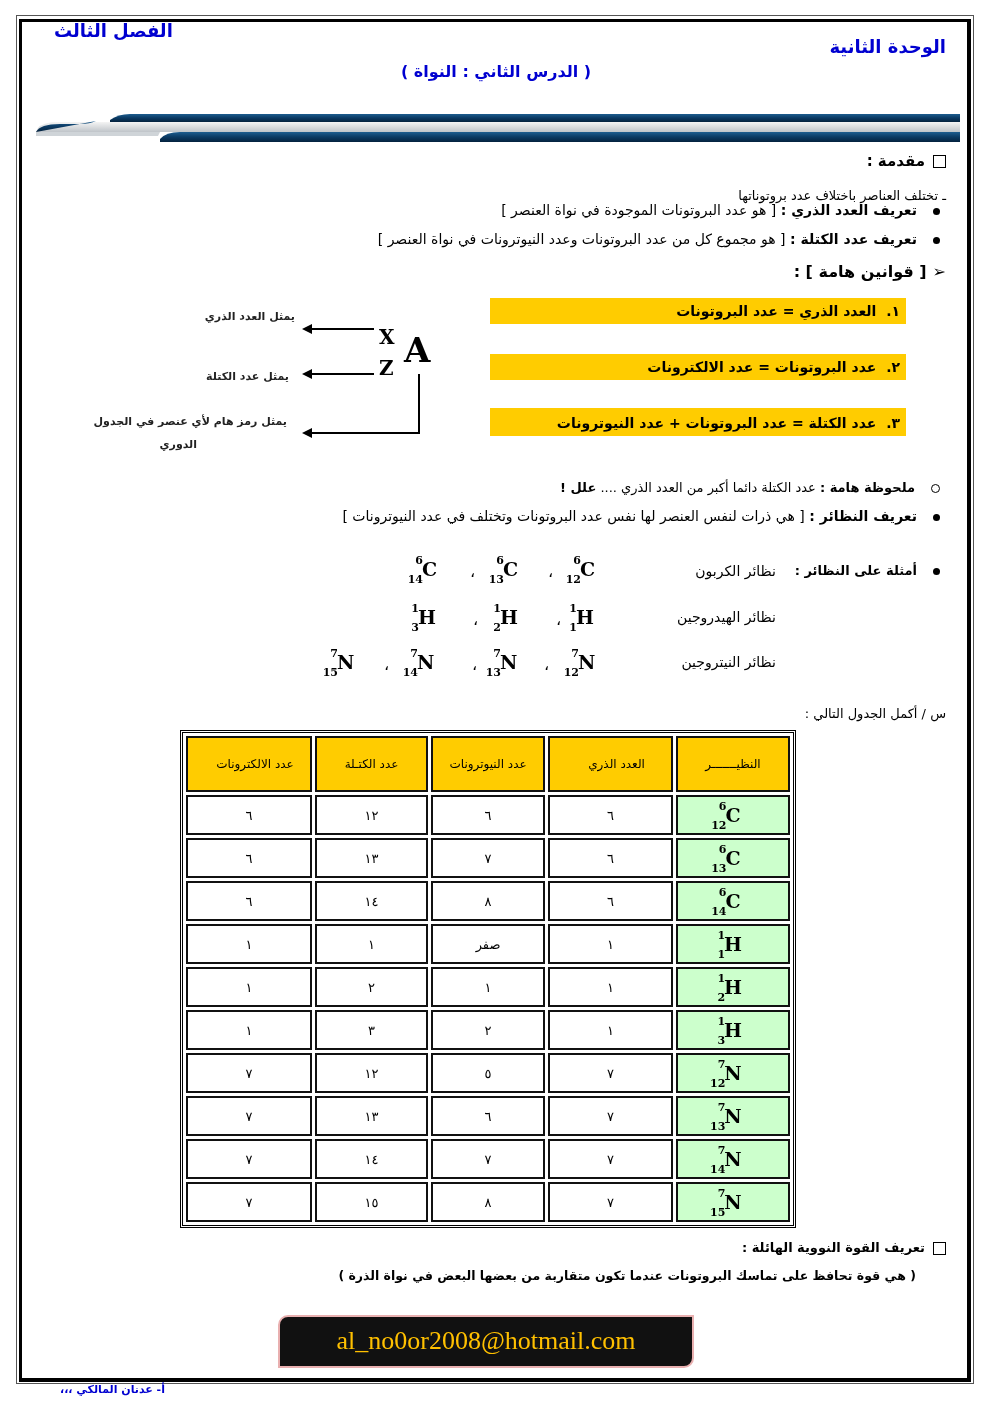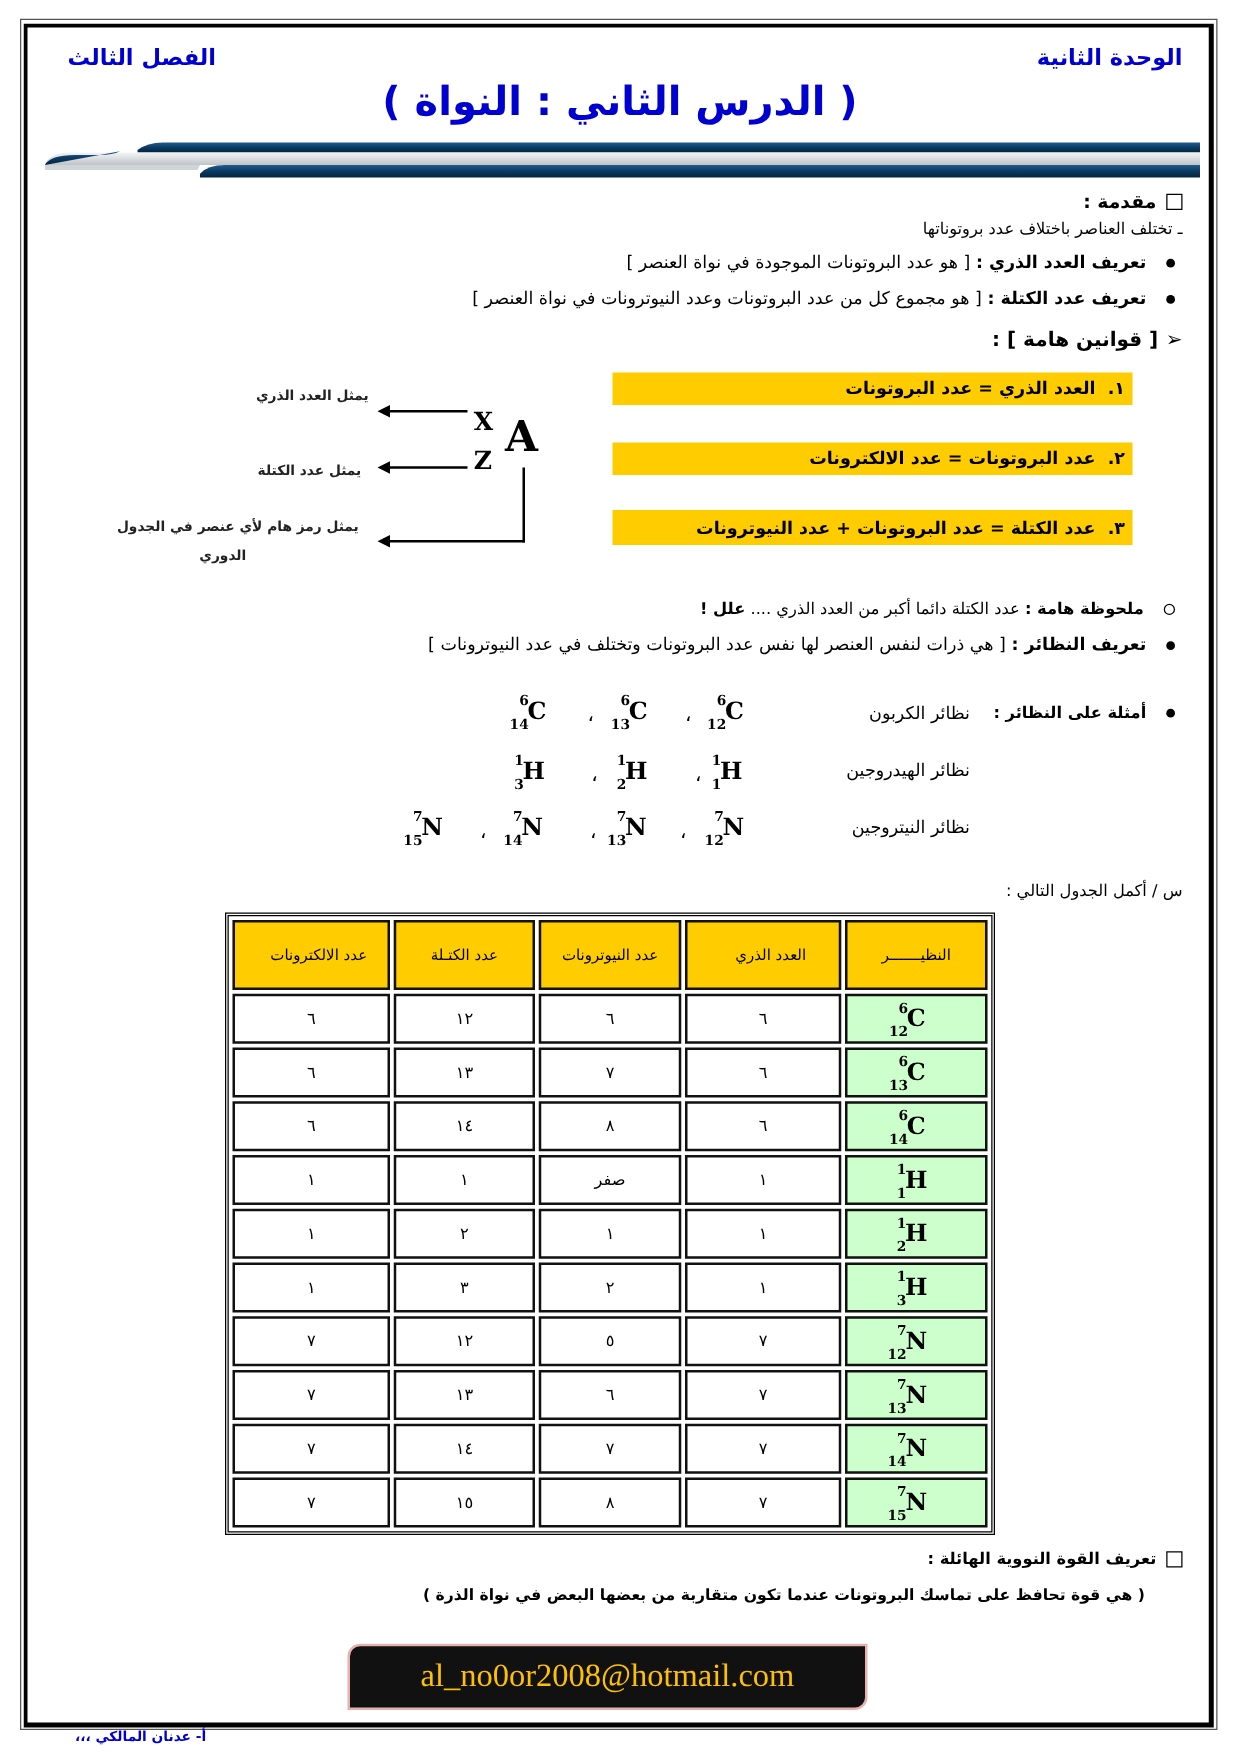--- a/index.html
+++ b/index.html
@@ -4,23 +4,23 @@
 <style>
   html, body { margin: 0; padding: 0; background: #ffffff; }
   body { width: 992px; height: 1403px; position: relative; overflow: hidden;
          font-family: "DejaVu Sans", sans-serif; color: #000; }
   .page-frame { position: absolute; left: 16px; top: 15px; width: 958px; height: 1369px;
                 border: 1px solid #555; box-sizing: border-box; }
   .page-frame-inner { position: absolute; left: 19px; top: 19px; width: 952px; height: 1363px;
                       border-left: 3px solid #000; border-top: 3px solid #000;
                       border-right: 4px solid #000; border-bottom: 4px solid #000; box-sizing: border-box; }
   .hdr-right { position: absolute; right: 46px; top: 36px; color: #0000d0; font-size: 18px; font-weight: bold; direction: rtl; }
-  .hdr-left { position: absolute; left: 54px; top: 36px; color: #0000d0; font-size: 18px; font-weight: bold; direction: rtl; }
+  .hdr-left { position: absolute; left: 54px; top: 20px; color: #0000d0; font-size: 18px; font-weight: bold; direction: rtl; }
   .hdr-title { position: absolute; left: 0; width: 992px; top: 62px; text-align: center; color: #0000d0;
-               font-size: 32px; font-weight: bold; direction: rtl; }
+               font-size: 16px; font-weight: bold; direction: rtl; }
   .banner { position: absolute; left: 30px; top: 112px; width: 930px; height: 32px; }
   .line { position: absolute; right: 46px; direction: rtl; text-align: right; font-size: 14px; white-space: nowrap; }
   .bold { font-weight: bold; }
   .box-glyph { display: inline-block; width: 11px; height: 11px; border: 1.5px solid #000; vertical-align: middle; margin-left: 8px; }
   .bullet { display: inline-block; width: 7px; height: 7px; background: #000; border-radius: 50%; vertical-align: middle; margin-left: 16px; margin-right: 6px; }
   .ring { display: inline-block; width: 7px; height: 7px; border: 1px solid #000; border-radius: 50%; vertical-align: middle; margin-left: 16px; margin-right: 6px; }
 
   .law { position: absolute; left: 490px; width: 416px; height: 26px; background: #ffcc00; direction: rtl;
          font-size: 14px; font-weight: bold; line-height: 26px; padding-right: 6px; box-sizing: border-box; }
 
@@ -70,21 +70,21 @@
   <path d="M80 8 Q88 2 100 2 L930 2 L930 10 L80 10 Z" fill="url(#navy)"></path>
   <path d="M6 20 Q8 12 22 10 L930 10 L930 20 Z" fill="url(#silver)"></path>
   <path d="M6 20 Q10 12 30 12 L50 12 Q60 12 66 9 L6 20 Z" fill="url(#navy)"></path>
   <path d="M130 27 Q136 20 150 20 L930 20 L930 30 L130 30 Z" fill="url(#navy)"></path>
   <path d="M6 20 L130 20 L128 24 L6 24 Z" fill="#cfd4d8"></path>
 </svg>
 
 <div class="line bold" style="top:152px; font-size:15px;">
   <span class="box-glyph"></span><span>مقدمة :</span>
 </div>
-<div class="line" style="top:176px; font-size:13px;">ـ تختلف العناصر باختلاف عدد بروتوناتها</div>
+<div class="line" style="top:188px; font-size:13px;">ـ تختلف العناصر باختلاف عدد بروتوناتها</div>
 <div class="line" style="top:202px;">
   <span class="bullet"></span><span class="bold">تعريف العدد الذري :</span> <span>[ هو عدد البروتونات الموجودة في نواة العنصر ]</span>
 </div>
 <div class="line" style="top:231px;">
   <span class="bullet"></span><span class="bold">تعريف عدد الكتلة :</span> <span>[ هو مجموع كل من عدد البروتونات وعدد النيوترونات في نواة العنصر ]</span>
 </div>
 <div class="line bold" style="top:262px; font-size:16px; right:46px;">
   <span style="margin-left:6px;">➢</span><span>[ قوانين هامة ] :</span>
 </div>
 

